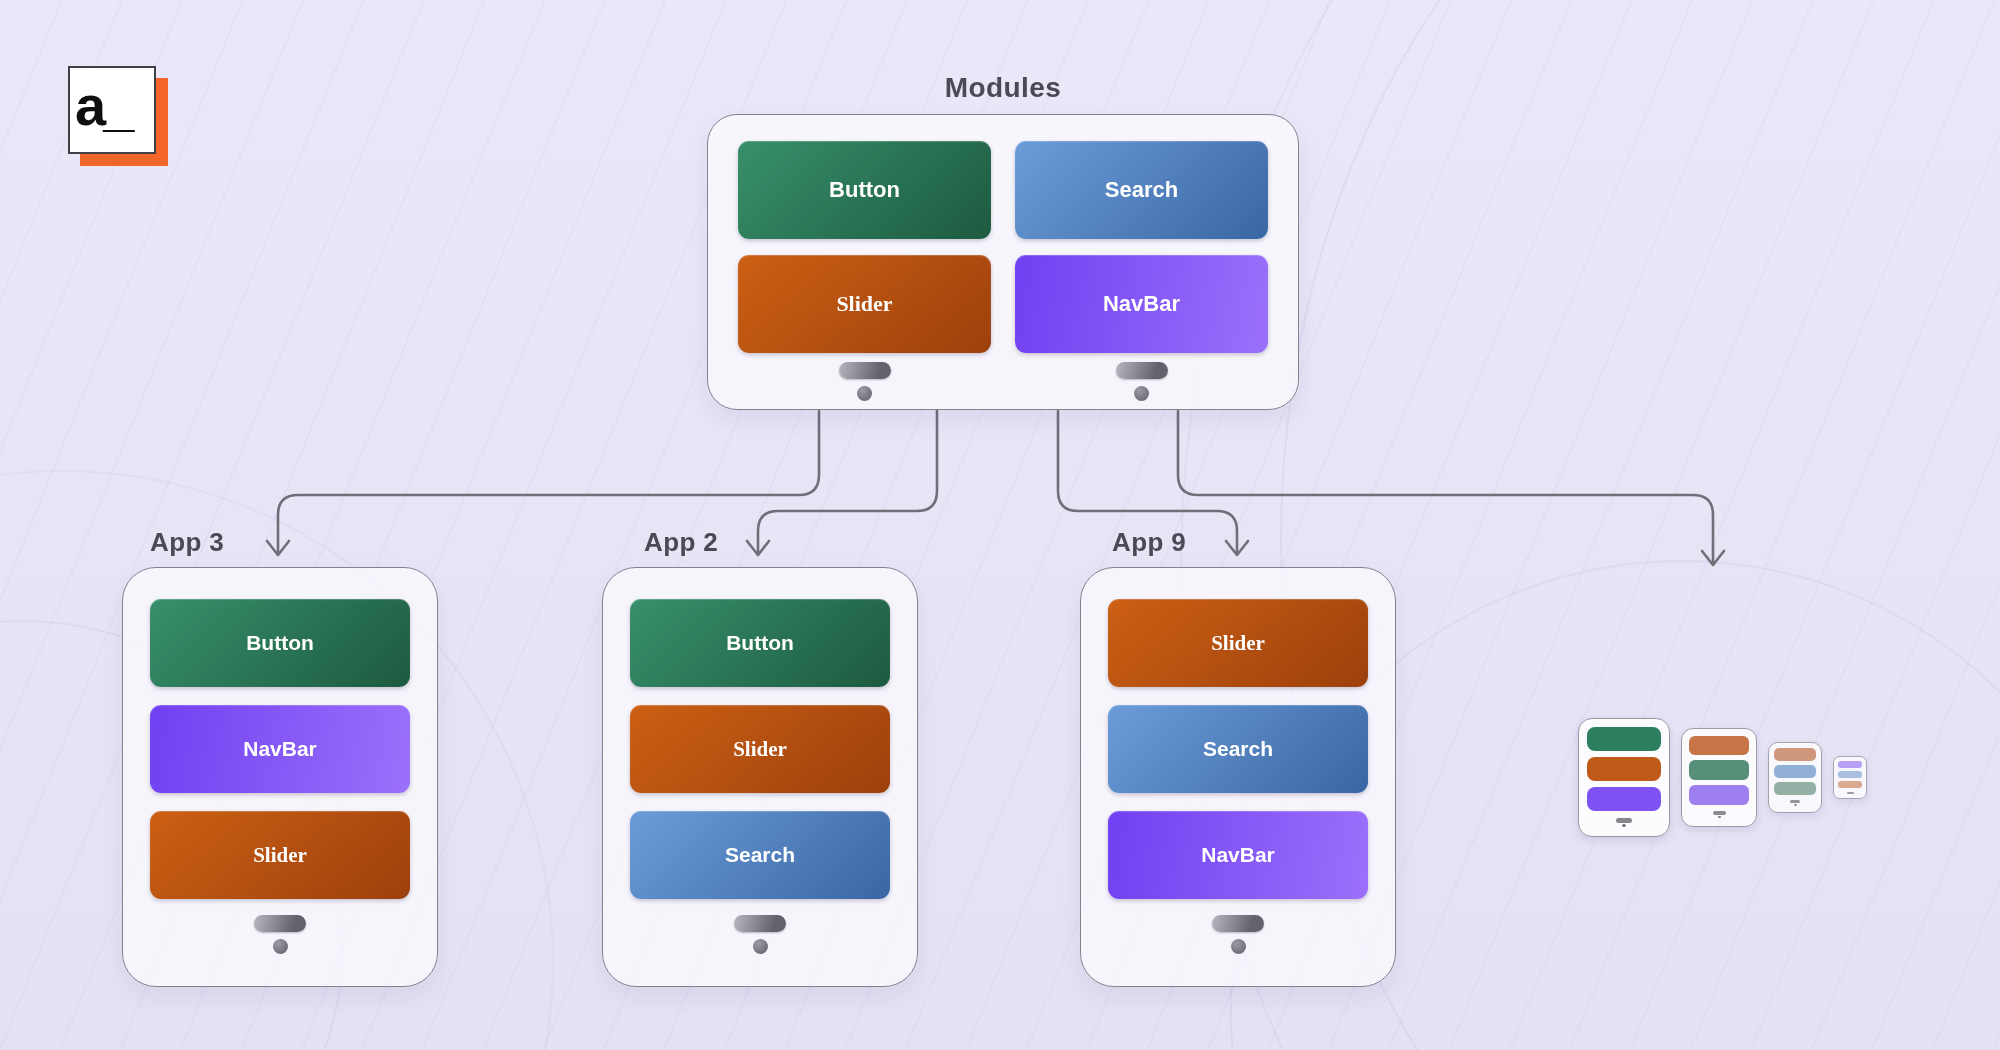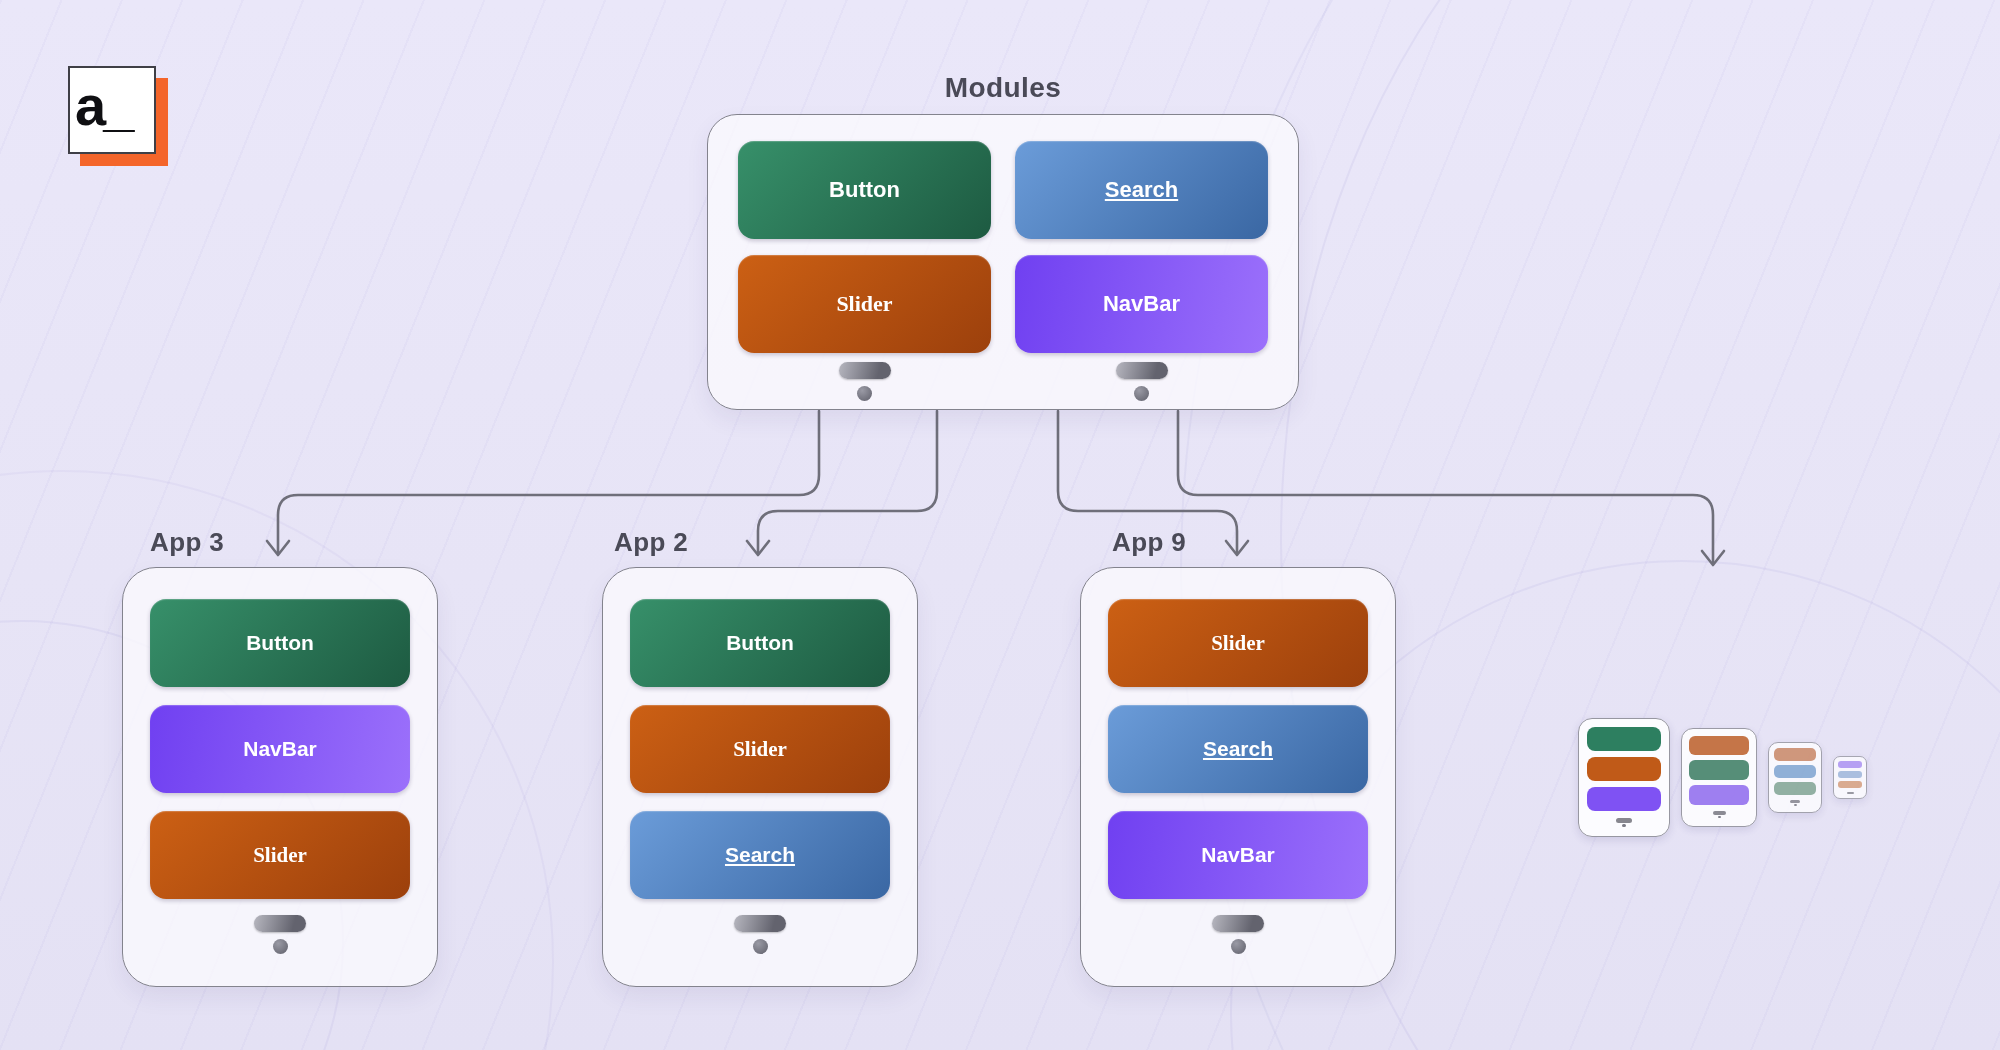--- a/index.html
+++ b/index.html
@@ -23,39 +23,39 @@
   .logo .orange{position:absolute;left:12px;top:12px;width:88px;height:88px;background:#f4652a;}
   .logo .white{position:absolute;left:0;top:0;width:88px;height:88px;background:#ffffff;
     border:2.5px solid #3f3f46;box-sizing:border-box;
     font-weight:700;font-size:56px;color:#0f0f12;letter-spacing:-3px;
     padding-left:5px;line-height:76px;}
 
   
   .sec-label{position:absolute;font-weight:700;color:#4a4a57;letter-spacing:0.4px;}
   .modules-label{left:707px;top:72px;width:592px;text-align:center;font-size:28px;}
   .app-label{top:527px;font-size:26px;}
-  .app-label.l1{left:150px;} .app-label.l2{left:614px;} .app-label.l3{left:1112px;}
+  .app-label.l1{left:150px;} .app-label.l2{left:644px;} .app-label.l3{left:1112px;}
 
   
   .panel{position:absolute;background:rgba(251,250,254,0.78);border:1.6px solid #83838d;
     box-shadow:0 10px 22px rgba(60,50,120,0.08);box-sizing:border-box;}
   .modules-panel{left:707px;top:114px;width:592px;height:296px;border-radius:30px;padding:26px 30px 0 30px;}
   .mod-grid{display:grid;grid-template-columns:1fr 1fr;column-gap:24px;row-gap:16px;}
   .app-panel{width:316px;height:420px;border-radius:34px;top:567px;padding:31px 27px 0 27px;
     display:flex;flex-direction:column;}
   .app-panel.a1{left:122px;} .app-panel.a2{left:602px;} .app-panel.a3{left:1080px;}
 
   
-  .pill{border-radius:16px;display:flex;align-items:center;justify-content:center;
+  .pill{border-radius:11px;display:flex;align-items:center;justify-content:center;
     color:#ffffff;font-weight:600;
     box-shadow:0 2px 4px rgba(30,20,60,0.22), inset 0 1px 1px rgba(255,255,255,0.22);}
   .mod-grid .pill{height:98px;font-size:22px;}
   .app-panel .pill{height:88px;font-size:21px;margin-bottom:18px;}
   .c-green {background:linear-gradient(135deg,#37906a 0%,#1d5a41 100%);}
-  .c-blue  {background:linear-gradient(135deg,#6b9cd9 0%,#3a67a3 100%);text-decoration:underline;}
+  .c-blue  {background:linear-gradient(135deg,#6b9cd9 0%,#3a67a3 100%);}
   .c-orange{background:linear-gradient(140deg,#cc6014 0%,#9c400c 100%);font-family:Liberation Serif, serif;}
   .c-purple{background:linear-gradient(100deg,#7040f1 0%,#9b70fb 100%);}
 
   
   .indicator{display:flex;flex-direction:column;align-items:center;}
   .ind-pill{width:52px;height:17px;border-radius:10px;
     background:linear-gradient(105deg,#b7b7c0 0%,#63636e 75%);
     box-shadow:0 1px 2px rgba(0,0,0,0.25);}
   .ind-dot{width:15px;height:15px;border-radius:50%;margin-top:7px;
     background:radial-gradient(circle at 35% 30%,#9a9aa5,#5f5f6a);}

